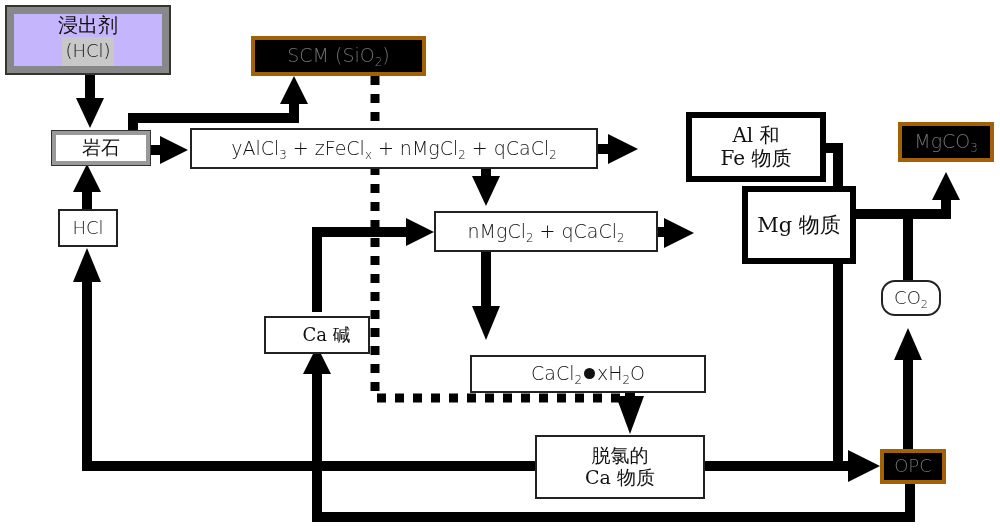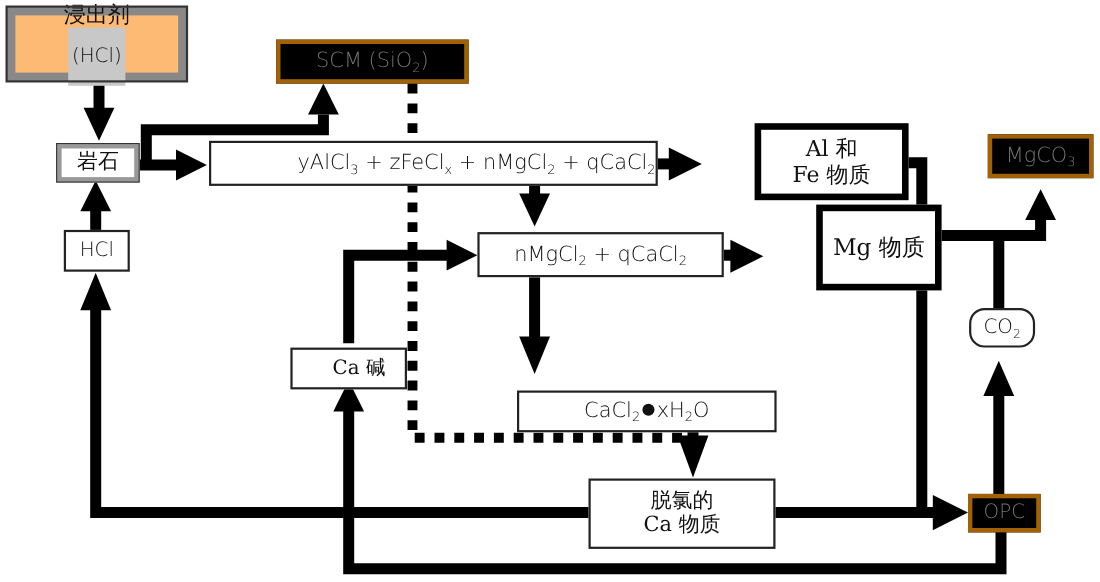--- a/index.html
+++ b/index.html
@@ -10,29 +10,29 @@
     display: flex; align-items: center; justify-content: center; flex-direction: column;
     text-align: center; color: #111; background: #fff; border: 2px solid #222;
     font-family: "DejaVu Sans", sans-serif; line-height: 1.15;
   }
   .node.sans { font-family: "DejaVu Sans", sans-serif; font-weight: 300; }
   .node.serif { font-family: "DejaVu Serif", "Liberation Serif", serif; }
   .node.dark { background: #000; color: #737373; border: 4px solid #a16207; justify-content: center; }
   .node.thick { border: 6px solid #000; margin-left: 48px; }
   .node.hatch {
     border: 8px solid #888;
-    background-color: #fdba74;
+    background-color: #c4b5fd;
     outline: 2px solid #333; outline-offset: -1px;
   }
   .node.hatch-sm {
     border: 5px solid #999;
     outline: 1.5px solid #333; outline-offset: -1px;
     background: #fff;
   }
-  .hcl-hi { background: #c8c8c8; padding: 16px 3px; }
+  .hcl-hi { background: #c8c8c8; padding: 4px 3px; }
   sub { font-size: 62%; vertical-align: -0.35em; line-height: 0; }
   .dot { display: inline-block; width: 11px; height: 11px; border-radius: 50%; background: #111; margin: 0 2px; vertical-align: 0.05em; }
 </style>
 </head>
 <body>
 
 <svg class="flow" viewBox="0 0 1000 529">
   <defs>
     <marker id="ah" markerWidth="6" markerHeight="6" refX="5" refY="3" orient="auto" markerUnits="userSpaceOnUse">
     </marker>
@@ -92,29 +92,29 @@
     <polygon points="303,374 331,374 317,346"></polygon>
     <polygon points="406,218 406,246 434,232"></polygon>
   </g>
 </svg>
 
 <div class="node serif hatch" style="left:6px; top:6px; width:164px; height:68px; font-size:20px;">
   <span>浸出剂</span>
   <span class="hcl-hi" style="font-family:'DejaVu Sans',sans-serif;font-weight:300;font-size:18px;">(HCl)</span>
 </div>
 
-<div class="node serif hatch-sm" style="left:51px; top:130px; width:76px; height:36px; font-size:19px;">
+<div class="node serif hatch-sm" style="left:51px; top:130px; width:100px; height:36px; font-size:19px;">
   <span>岩石</span>
 </div>
 
 <div class="node sans dark" style="left:251px; top:36px; width:175px; height:40px; font-size:19px;">
   <span><span>SCM (SiO</span><sub>2</sub><span>)</span></span>
 </div>
 
-<div class="node sans" style="left:190px; top:128px; width:408px; height:41px; font-size:19px;align-items:flex-end;">
+<div class="node sans" style="left:190px; top:128px; width:408px; height:41px; font-size:19px;">
   <span><span>yAlCl</span><sub>3</sub><span> + zFeCl</span><sub>x</sub><span> + nMgCl</span><sub>2</sub><span> + qCaCl</span><sub>2</sub></span>
 </div>
 
 <div class="node serif thick" style="left:638px; top:112px; width:140px; height:70px; font-size:20px;">
   <span>Al 和</span>
   <span>Fe 物质</span>
 </div>
 
 <div class="node sans" style="left:434px; top:211px; width:224px; height:41px; font-size:19px;">
   <span><span>nMgCl</span><sub>2</sub><span> + qCaCl</span><sub>2</sub></span>

